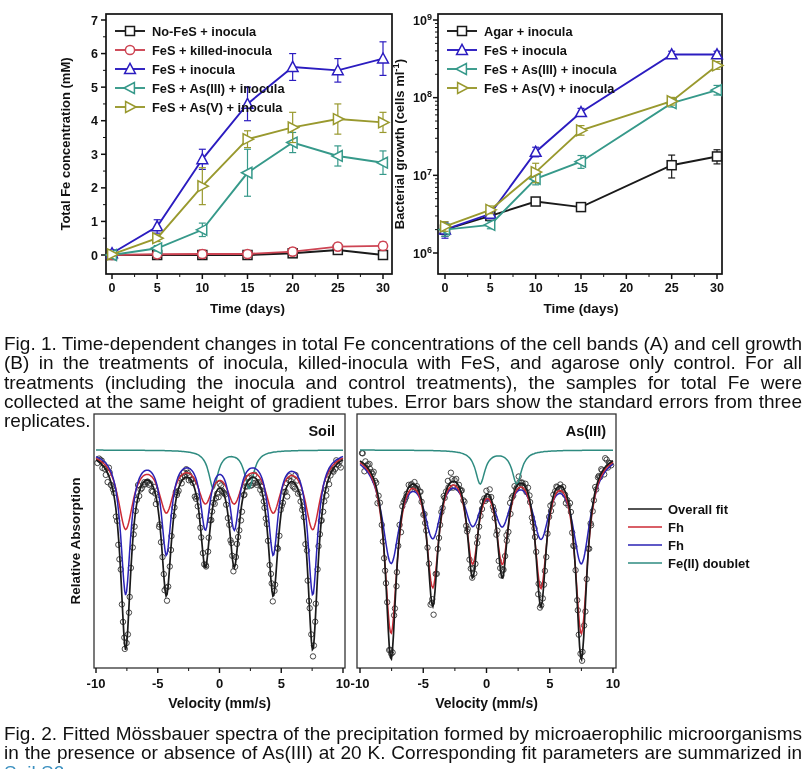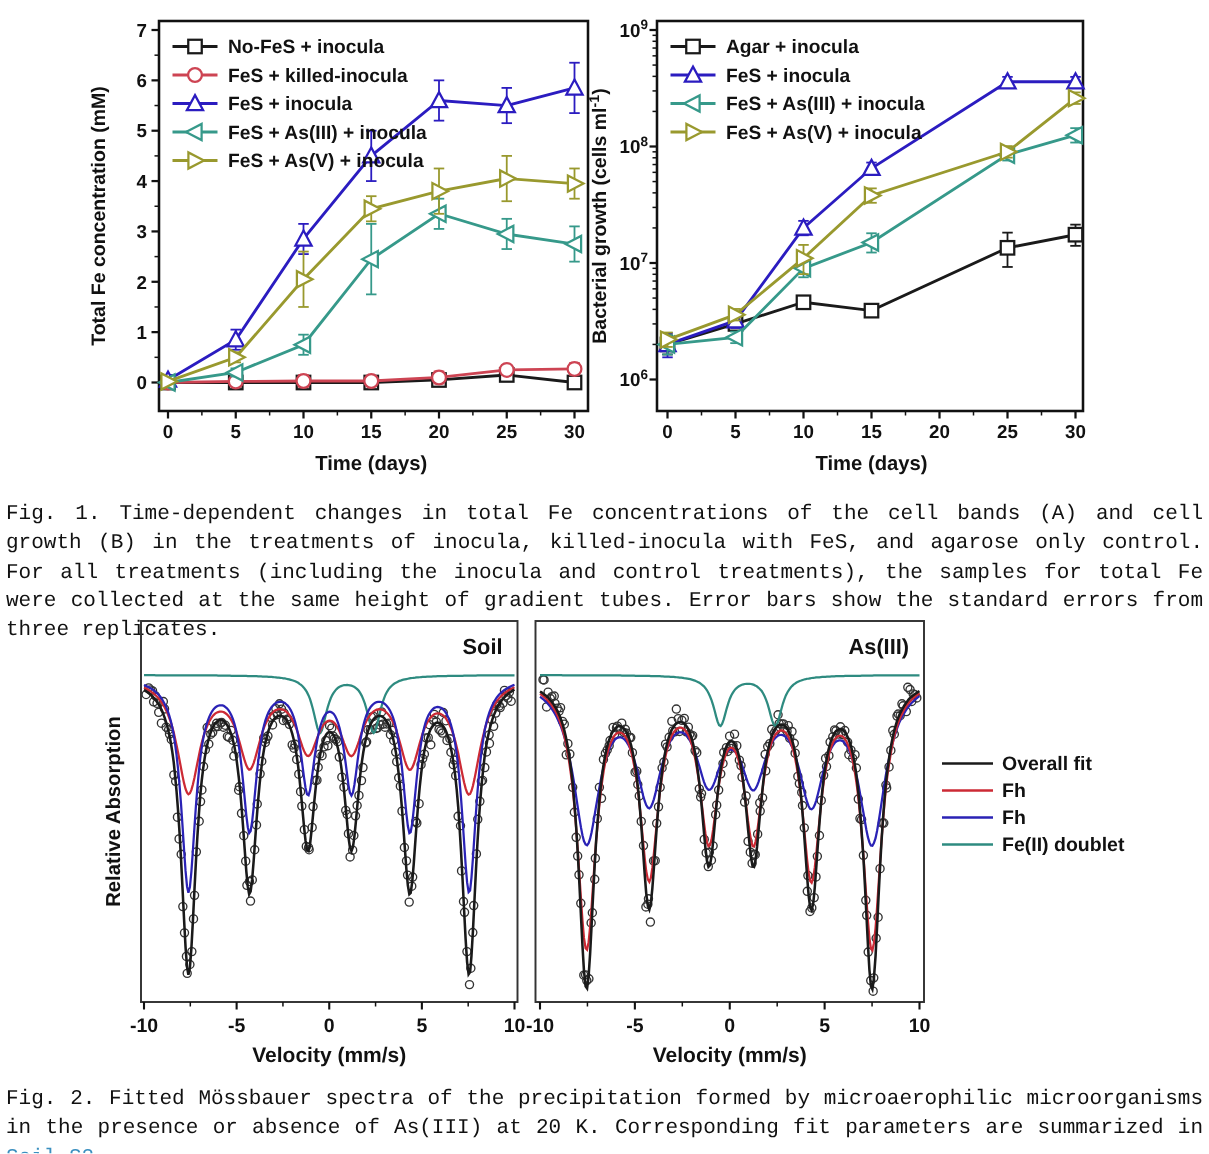--- a/index.html
+++ b/index.html
@@ -1,20 +1,20 @@
 <!DOCTYPE html>
 <html><head>
 <meta charset="utf-8">
 <style>
   html,body{margin:0;padding:0;background:#fff;}
   .page{position:relative;width:806px;height:769px;background:#ffffff;overflow:hidden;
         font-family:"Liberation Sans",sans-serif;}
   svg{position:absolute;left:0;}
   .caption{position:absolute;left:4px;width:798px;color:#111;
-           font-family:Liberation Mono, monospace;font-size:14px;line-height:19.3px;
+           font-family:Liberation Sans, sans-serif;font-size:19px;line-height:19.3px;
            text-align:justify;}
   .caption .link{color:#3a8fbf;}
   text{fill:#111;}
 </style>
 </head>
 <body>
 
 <div class="page">
 
   <svg id="fig1" width="806" height="330" viewBox="0 0 806 330" style="top:0;">

